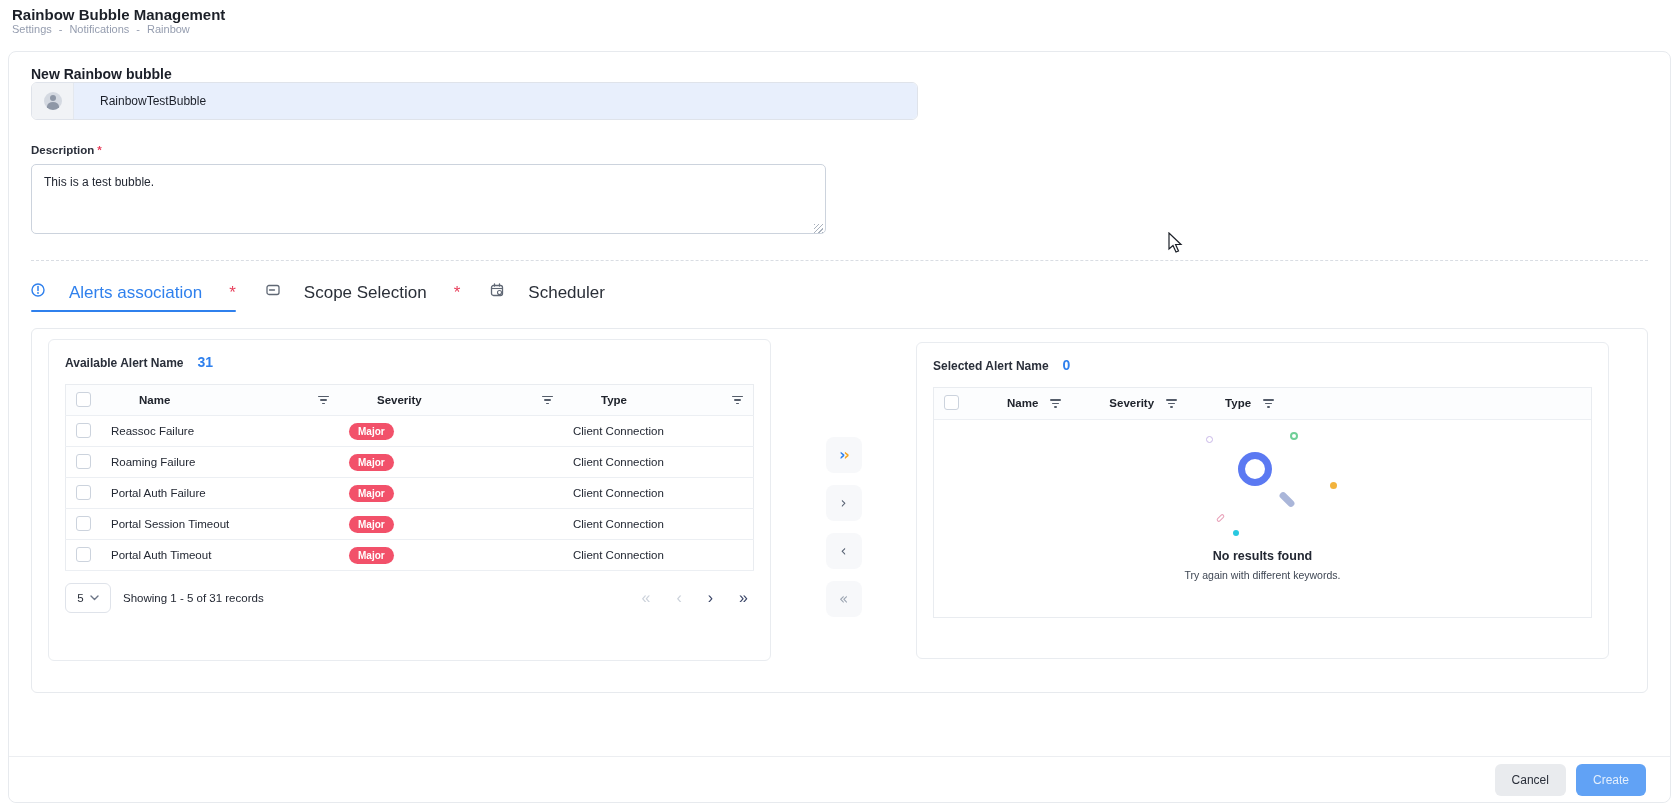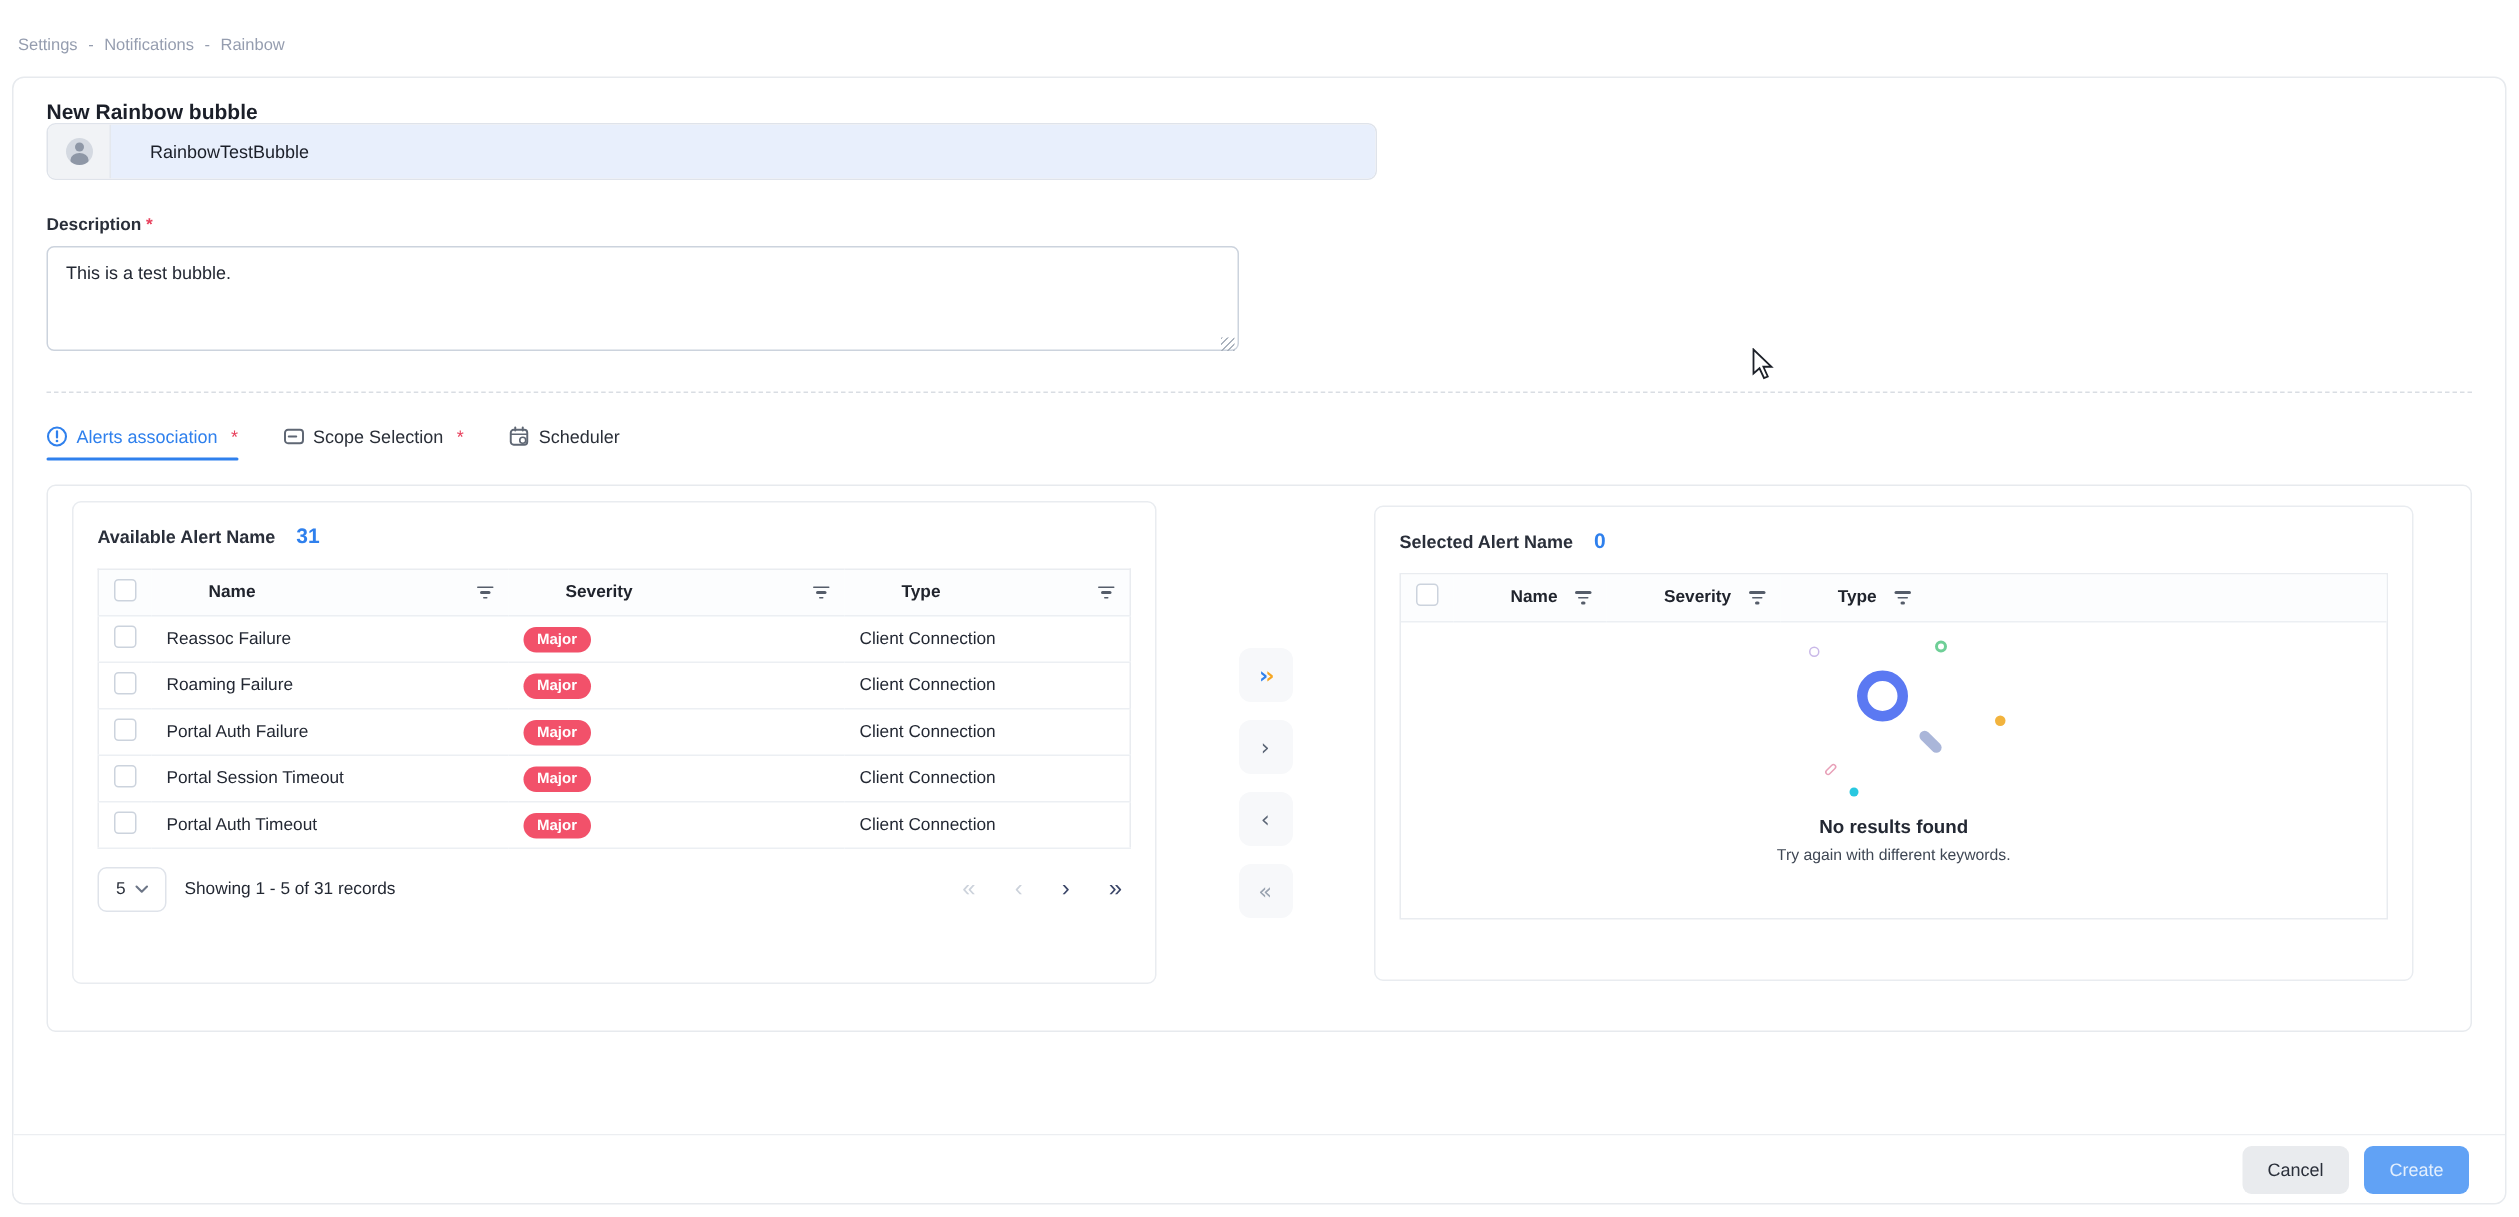--- a/index.html
+++ b/index.html
@@ -2,21 +2,21 @@
 <html><head>
 <meta charset="utf-8">
 <style>
   * { margin:0; padding:0; box-sizing:border-box; }
   html,body { width:1679px; height:811px; background:#fff; overflow:hidden;
     font-family:"Liberation Sans","DejaVu Sans",sans-serif; color:#232833; position:relative; }
 
   
   .top-header { padding:6px 12px 4px; }
   .page-title { font-size:15px; font-weight:700; color:#1c2028; }
-  .breadcrumb { margin-top:18px; font-size:11px; color:#959daf; display:flex; gap:7px; align-items:flex-start; }
+  .breadcrumb { margin-top:0; font-size:11px; color:#959daf; display:flex; gap:7px; align-items:flex-start; }
 
   
   .card { position:absolute; left:8px; right:8px; top:51px; height:752px;
     background:#fff; border:1px solid #e7eaee; border-radius:8px; }
   .card-body { padding:12px 22px 0; }
   .card-heading { font-size:14px; font-weight:600; color:#1b1f29; margin-top:2px; }
 
   .field-label { font-size:11.5px; font-weight:600; color:#2a2f3a; margin:24px 0 8px; }
   .required { color:#e8415d; margin-left:3px; }
 
@@ -33,21 +33,21 @@
   textarea.description { width:795px; height:70px; border:1px solid #ccd3dd; border-radius:5px;
     font:12px "Liberation Sans","DejaVu Sans",sans-serif; color:#232833; padding:10px 12px; resize:none; position:relative; outline:0; }
   .textarea-wrap { position:relative; width:795px; }
   .textarea-wrap::after { content:""; position:absolute; right:3px; bottom:5px; width:9px; height:9px;
     background:repeating-linear-gradient(135deg,#aab2bd 0 1px,transparent 1px 3px); pointer-events:none; }
 
   .dashed-sep { border-top:1px dashed #d9dde3; margin:22px 0 0; }
 
   
   .tabs { display:flex; gap:30px; margin-top:22px; padding-bottom:0; }
-  .tab { display:flex; align-items:flex-start; gap:6px; font-size:12px; color:#2a2f38; padding-bottom:9px; cursor:pointer; position:relative; }
+  .tab { display:flex; align-items:flex-start; gap:24px; font-size:17px; color:#2a2f38; padding-bottom:9px; cursor:pointer; position:relative; }
   .tab.active { color:#2f80ed; }
   .tab.active::after { content:""; position:absolute; left:0; right:0; bottom:0; height:2px; background:#2f80ed; border-radius:1px; }
   .tab svg { display:block; }
 
   
   .transfer-outer { margin:16px 22px 0; border:1px solid #e7eaee; border-radius:6px;
     height:365px; display:flex; padding:10px 16px 32px; }
   .panel { border:1px solid #e9ecf0; border-radius:6px; background:#fff; padding:14px 16px; }
   .panel-left { width:723px; height:322px; }
   .panel-right { width:693px; height:317px; margin-top:3px; }
@@ -114,20 +114,21 @@
   .btn { border:0; border-radius:6px; font:12px "Liberation Sans","DejaVu Sans",sans-serif; padding:9px 17px; cursor:pointer; }
   .btn-cancel { background:#e9ebee; color:#2a2f3a; }
   .btn-create { background:#61a2f5; color:#e3effd; }
 
   .mouse-cursor { position:absolute; left:1168px; top:232px; z-index:50; pointer-events:none; }
 </style>
 </head>
 <body>
 
 <div class="top-header">
+  <div class="page-title">Rainbow Bubble Management</div>
   <div class="breadcrumb">
     <span>Settings</span>
     <span>-</span>
     <span>Notifications</span>
     <span>-</span>
     <span>Rainbow</span>
   </div>
 </div>
 
 <div class="card">

